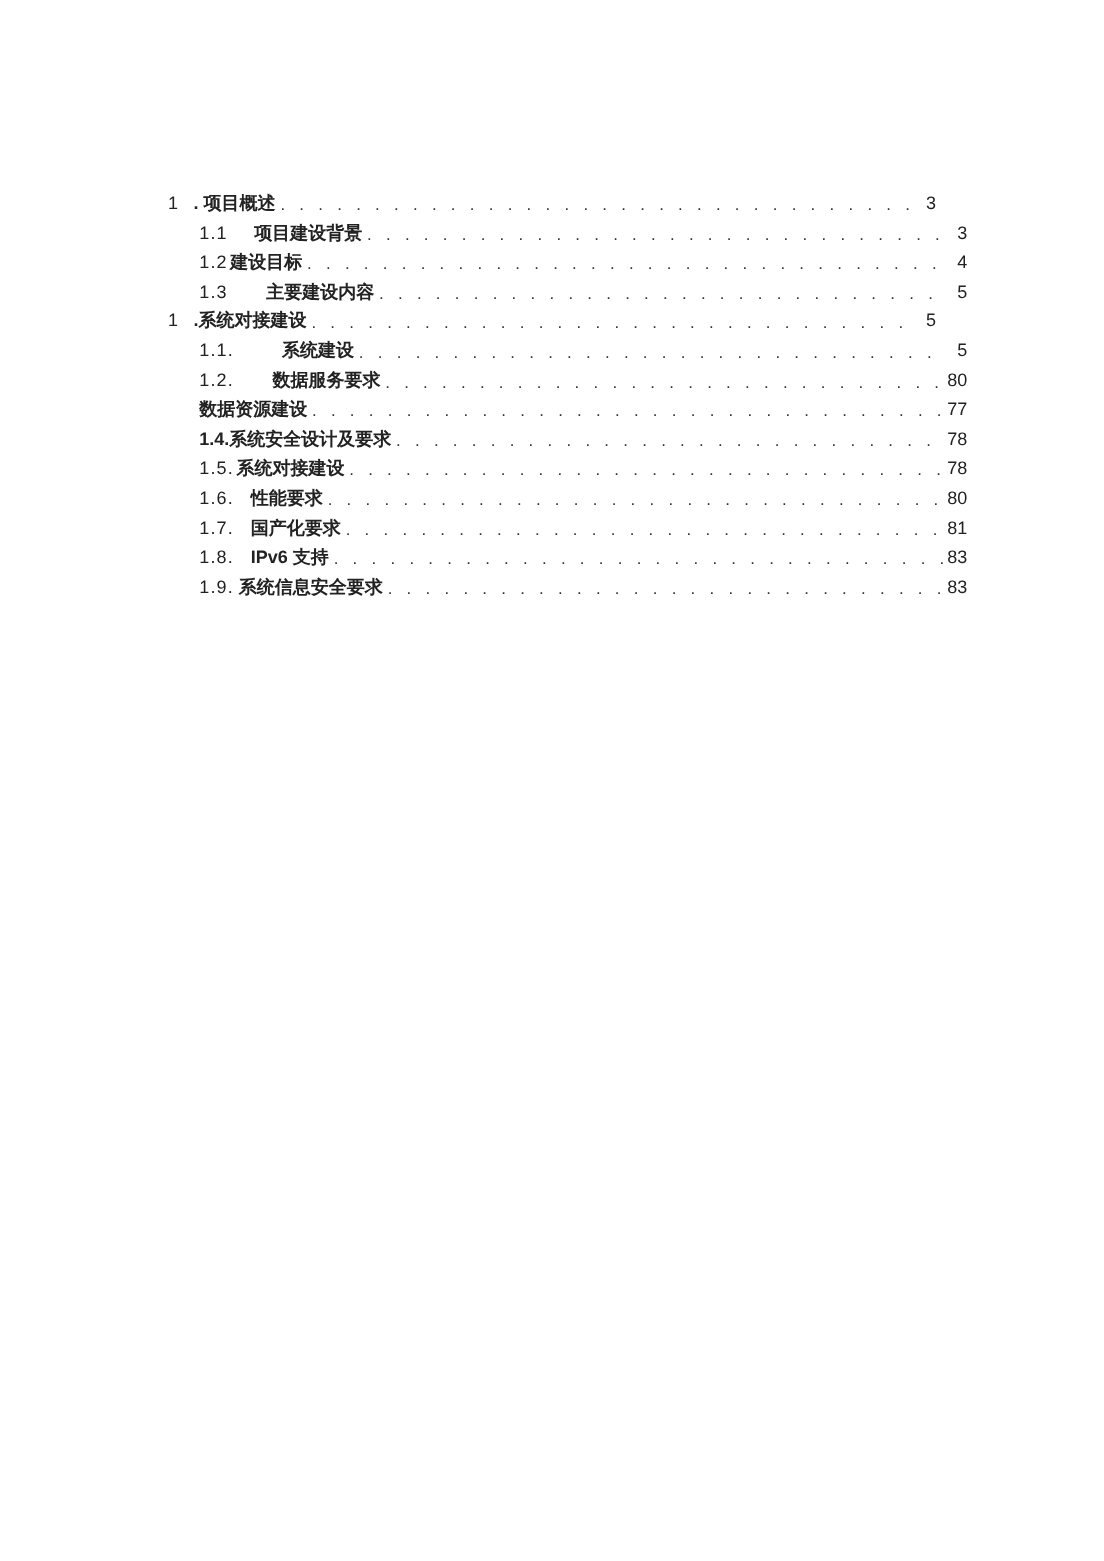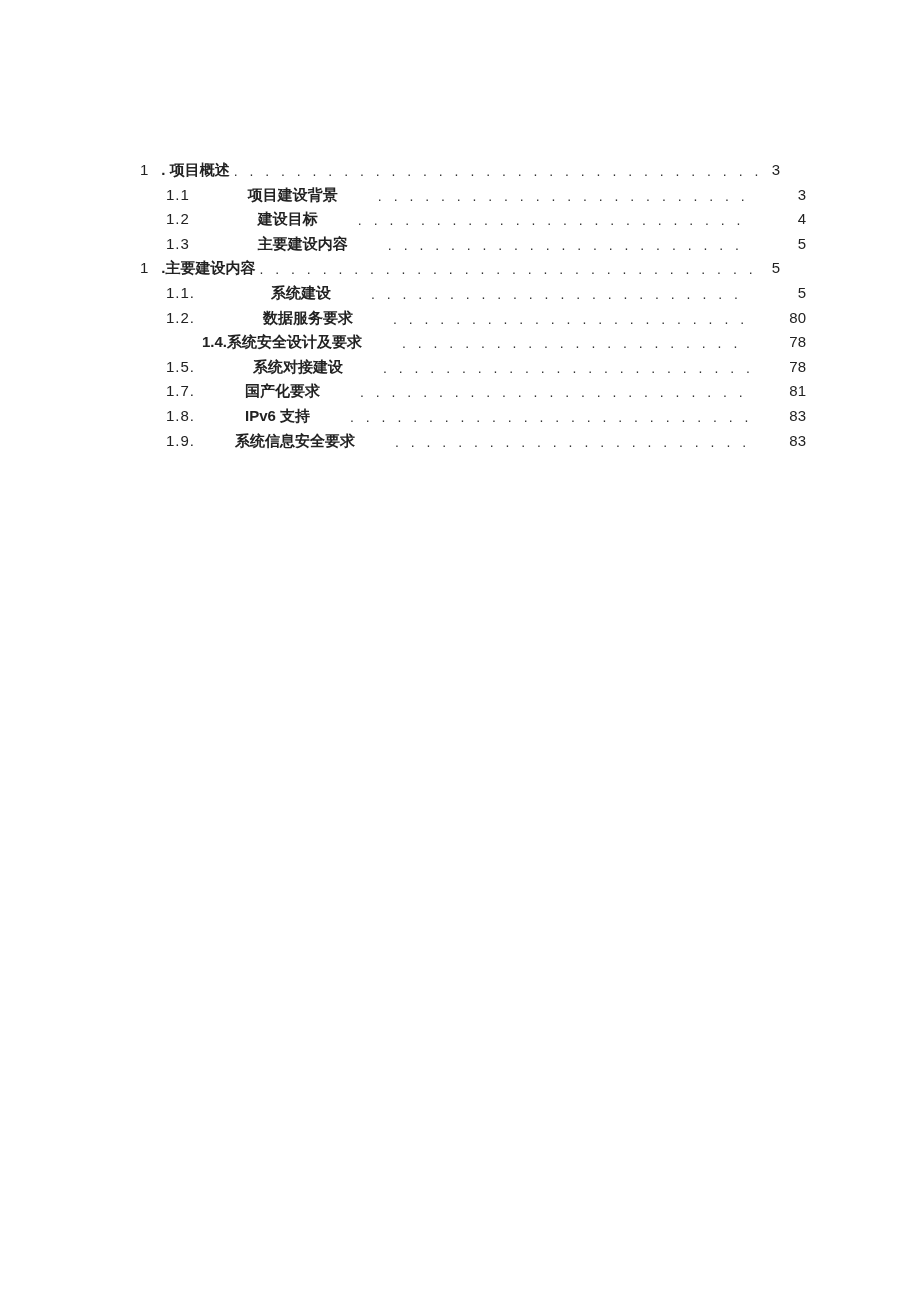--- a/index.html
+++ b/index.html
@@ -53,21 +53,21 @@
   }
   .dots::after {
     content: ". . . . . . . . . . . . . . . . . . . . . . . . . . . . . . . . . . . . . . . . . . . . . . . . . . . . . . . . . . . . . . . . . . . . . . . . . . . . . . . . . . . . . . . . . . . . . . . . . . . . . . . . . . . . . . . . . . . . . . . . . . . . . . . . . . . . . . . . . . . . . . . . . . . . . .";
   }
   .pg {
     flex: 0 0 auto;
     text-align: right;
     min-width: 20px;
   }
   .indent-0 { padding-left: 0px; }
-  .indent-1 { padding-left: 26px; gap: 36px; }
+  .indent-1 { padding-left: 26px; }
 </style>
 </head>
 <body>
 
 <div class="page">
   <div class="toc">
 
     <div class="toc-row indent-0">
       <span class="num">1</span>
       <span class="lbl" style="margin-left:12px">. 项目概述</span>
@@ -77,68 +77,80 @@
 
     <div class="toc-row indent-1">
       <span class="num">1.1</span>
       <span class="lbl" style="margin-left:22px">项目建设背景</span>
       <span class="dots"></span>
       <span class="pg">3</span>
     </div>
 
     <div class="toc-row indent-1">
       <span class="num">1.2</span>
-      <span class="lbl" style="margin-left:32px">建设目标</span>
+      <span class="lbl" style="margin-left:2px">建设目标</span>
       <span class="dots"></span>
       <span class="pg">4</span>
     </div>
 
     <div class="toc-row indent-1">
       <span class="num">1.3</span>
       <span class="lbl" style="margin-left:32px">主要建设内容</span>
       <span class="dots"></span>
       <span class="pg">5</span>
     </div>
 
     <div class="toc-row indent-0">
       <span class="num">1</span>
-      <span class="lbl" style="margin-left:12px">.主要建设内容</span>
+      <span class="lbl" style="margin-left:12px">.系统对接建设</span>
       <span class="dots"></span>
       <span class="pg">5</span>
     </div>
 
     <div class="toc-row indent-1">
       <span class="num">1.1.</span>
       <span class="lbl" style="margin-left:40px">系统建设</span>
       <span class="dots"></span>
       <span class="pg">5</span>
     </div>
 
     <div class="toc-row indent-1">
       <span class="num">1.2.</span>
       <span class="lbl" style="margin-left:32px">数据服务要求</span>
       <span class="dots"></span>
       <span class="pg">80</span>
     </div>
 
+    <div class="toc-row indent-1">
+      <span class="num"></span>
+      <span class="lbl" style="margin-left:0px">数据资源建设</span>
+      <span class="dots"></span>
+      <span class="pg">77</span>
+    </div>
 
     <div class="toc-row indent-1">
       <span class="num"></span>
       <span class="lbl" style="margin-left:0px">1.4.系统安全设计及要求</span>
       <span class="dots"></span>
       <span class="pg">78</span>
     </div>
 
     <div class="toc-row indent-1">
       <span class="num">1.5.</span>
-      <span class="lbl" style="margin-left:22px">系统对接建设</span>
+      <span class="lbl" style="margin-left:2px">系统对接建设</span>
       <span class="dots"></span>
       <span class="pg">78</span>
     </div>
 
+    <div class="toc-row indent-1">
+      <span class="num">1.6.</span>
+      <span class="lbl" style="margin-left:14px">性能要求</span>
+      <span class="dots"></span>
+      <span class="pg">80</span>
+    </div>
 
     <div class="toc-row indent-1">
       <span class="num">1.7.</span>
       <span class="lbl" style="margin-left:14px">国产化要求</span>
       <span class="dots"></span>
       <span class="pg">81</span>
     </div>
 
     <div class="toc-row indent-1">
       <span class="num">1.8.</span>

